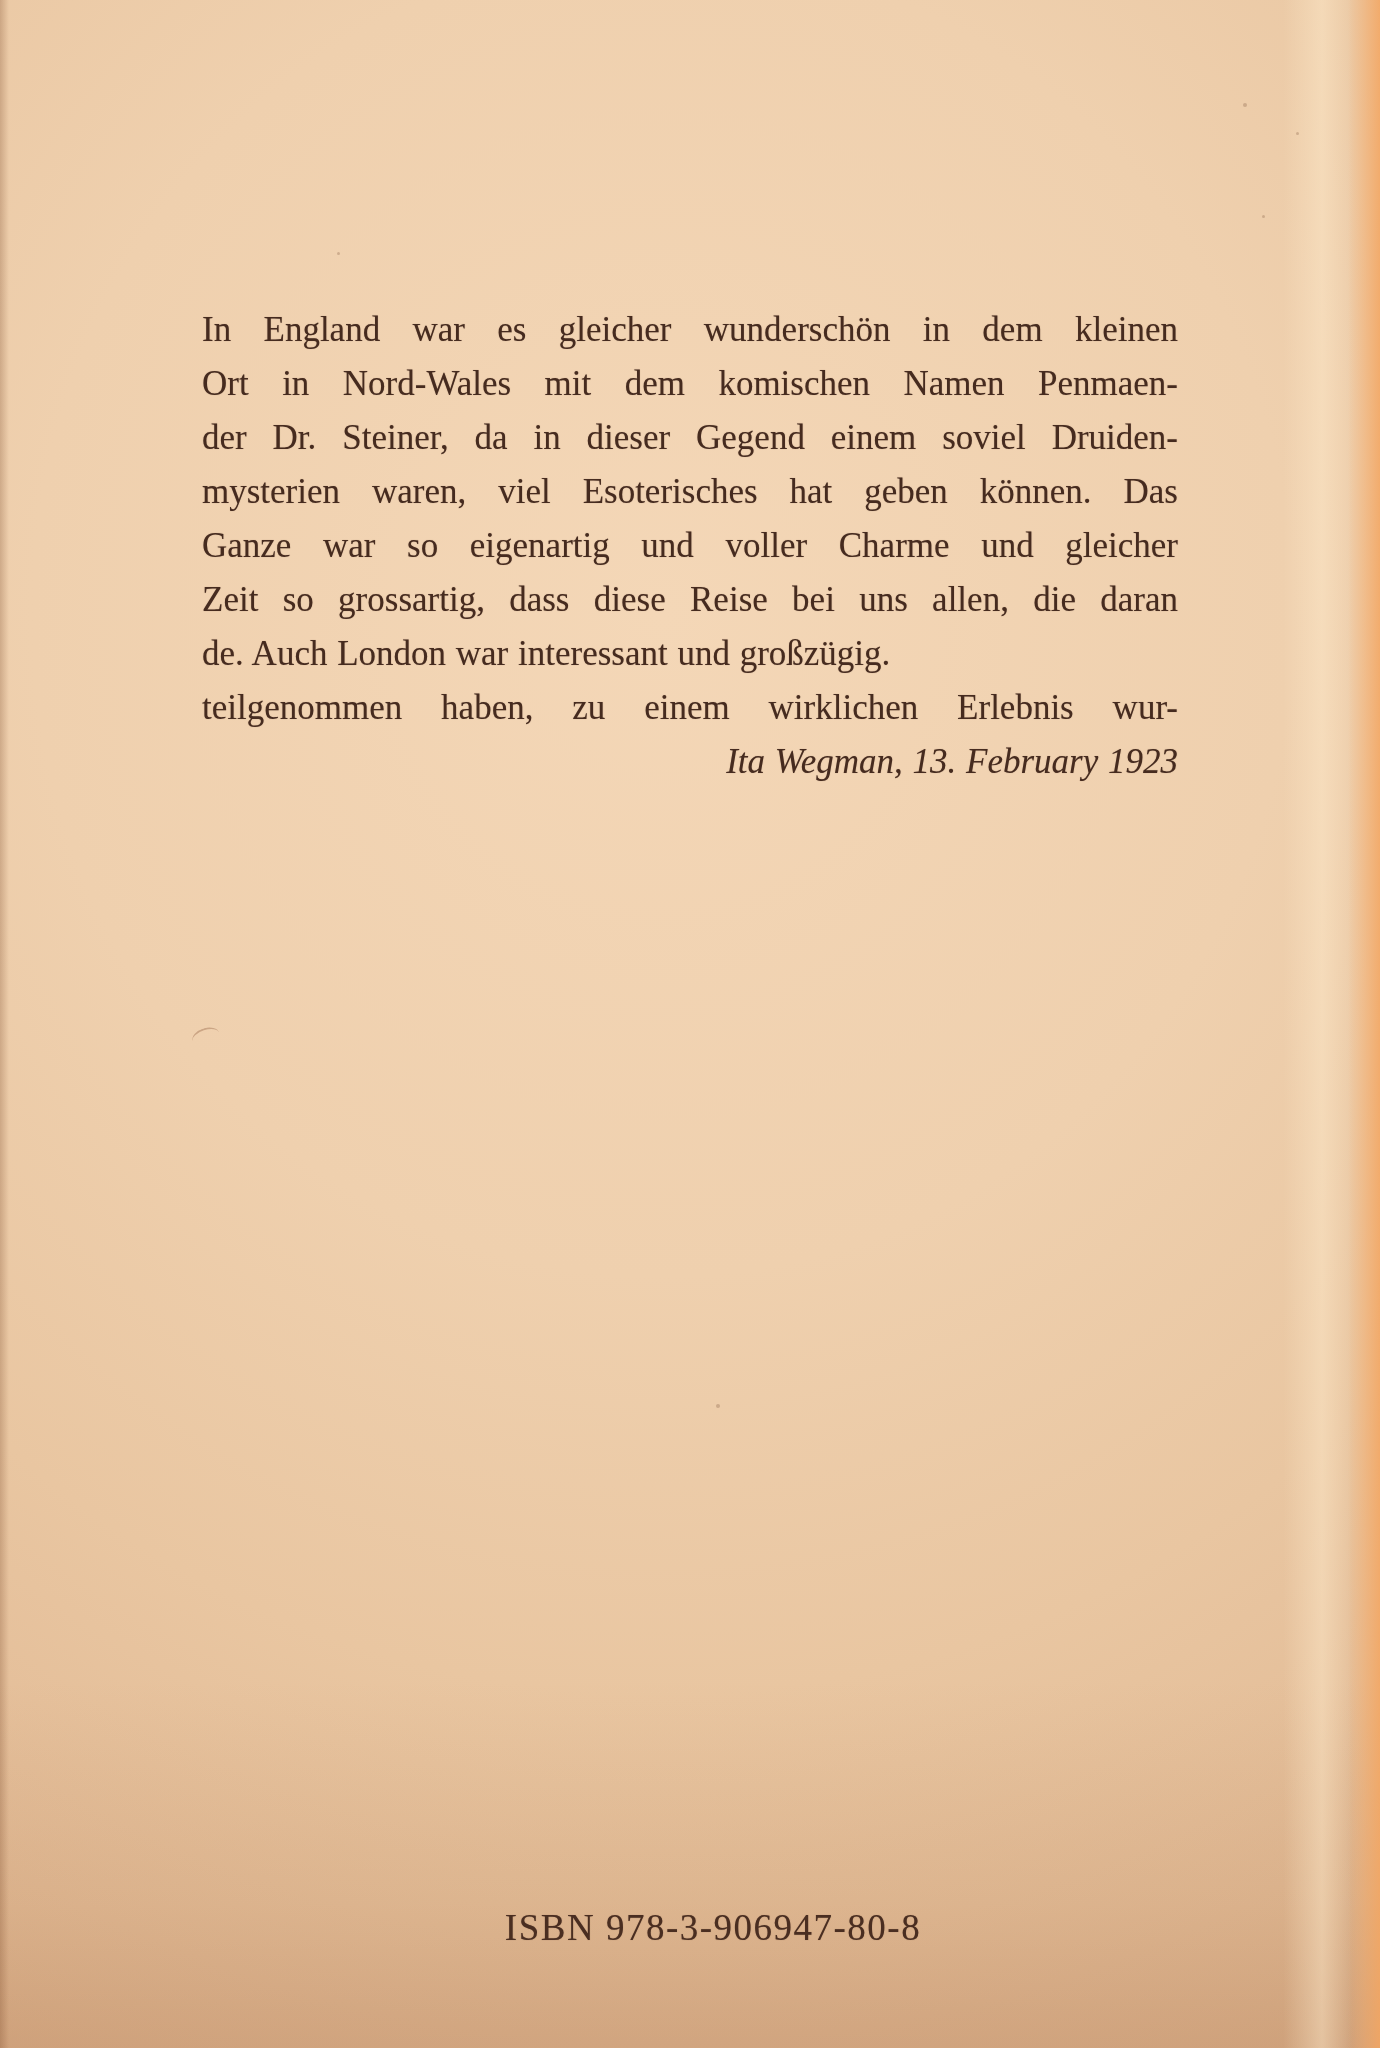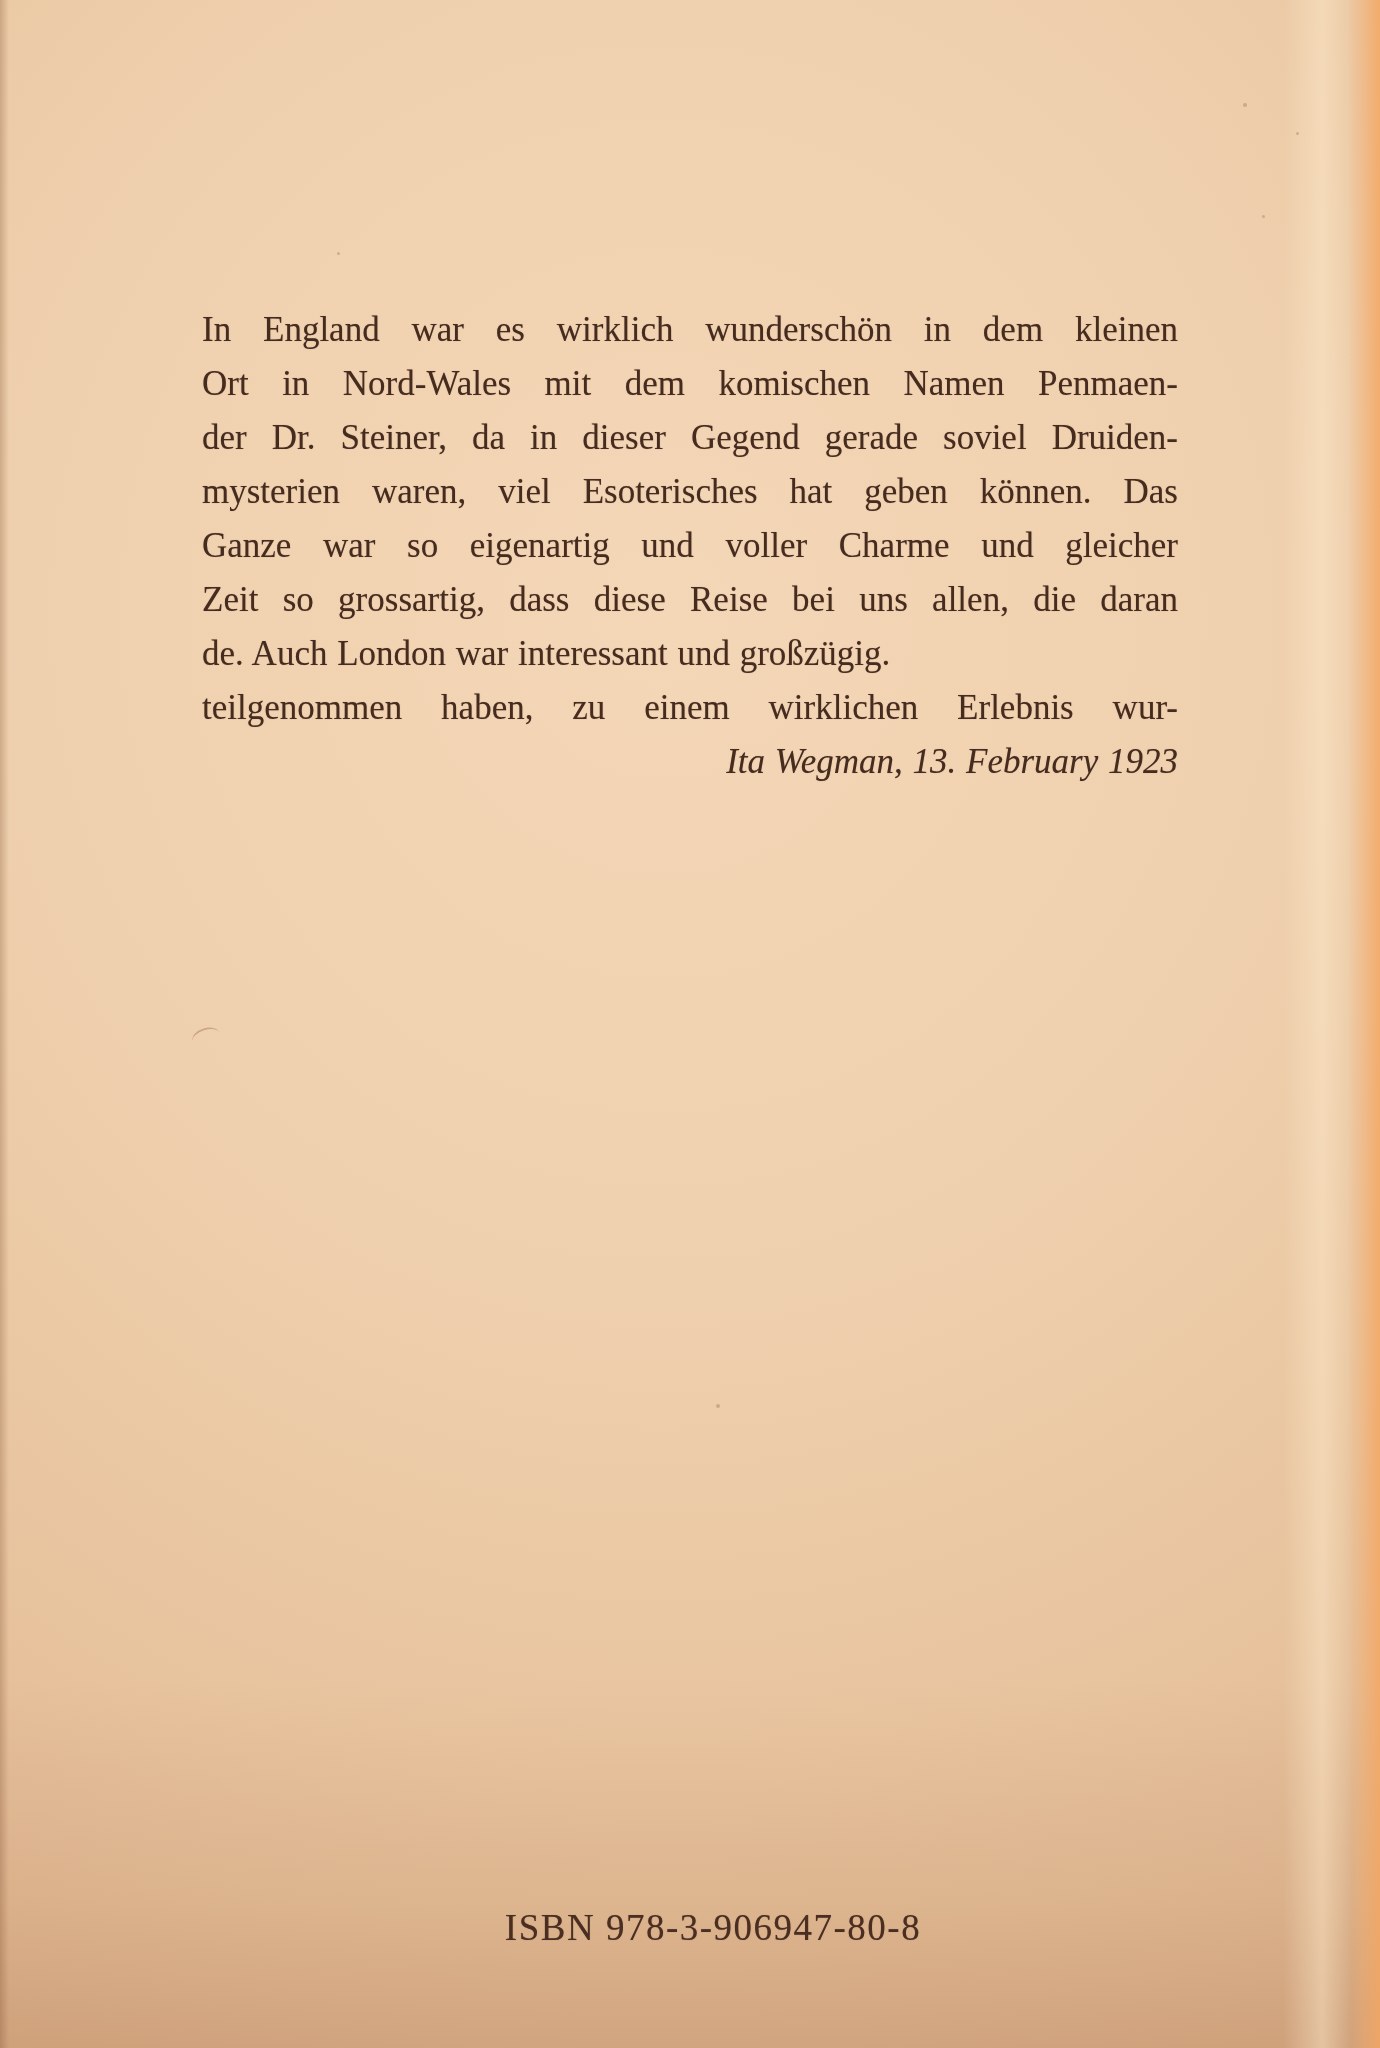--- a/index.html
+++ b/index.html
@@ -92,23 +92,23 @@
   .speck.s3 { left: 1262px; top: 215px; width: 3px; height: 3px; }
   .speck.s4 { left: 337px;  top: 252px; width: 3px; height: 3px; }
   .speck.s5 { left: 716px;  top: 1404px; }
 </style>
 </head>
 <body>
 
 <div class="page">
 
   <div class="quote-block">
-    <div class="quote-line">In England war es wirklich wunderschön in dem kleinen</div>
+    <div class="quote-line">In England war es gleicher wunderschön in dem kleinen</div>
     <div class="quote-line">Ort in Nord-Wales mit dem komischen Namen Penmaen-</div>
-    <div class="quote-line">der Dr. Steiner, da in dieser Gegend gerade soviel Druiden-</div>
+    <div class="quote-line">der Dr. Steiner, da in dieser Gegend einem soviel Druiden-</div>
     <div class="quote-line">mysterien waren, viel Esoterisches hat geben können. Das</div>
     <div class="quote-line">Ganze war so eigenartig und voller Charme und gleicher</div>
     <div class="quote-line">Zeit so grossartig, dass diese Reise bei uns allen, die daran</div>
     <div class="quote-line last">de. Auch London war interessant und großzügig.</div>
     <div class="quote-line">teilgenommen haben, zu einem wirklichen Erlebnis wur-</div>
     <div class="attribution">Ita Wegman, 13. February 1923</div>
   </div>
 
   <div class="isbn">ISBN 978-3-906947-80-8</div>
 

